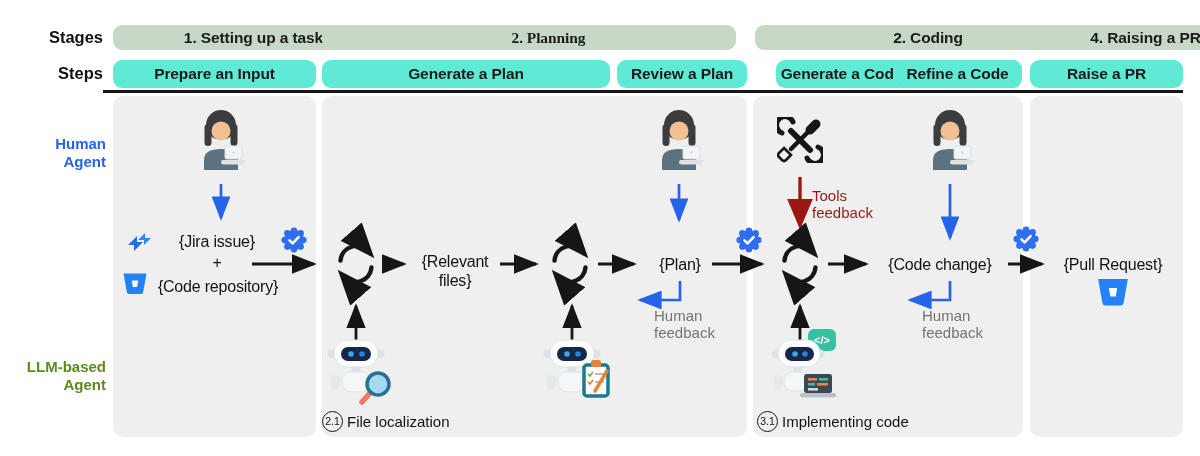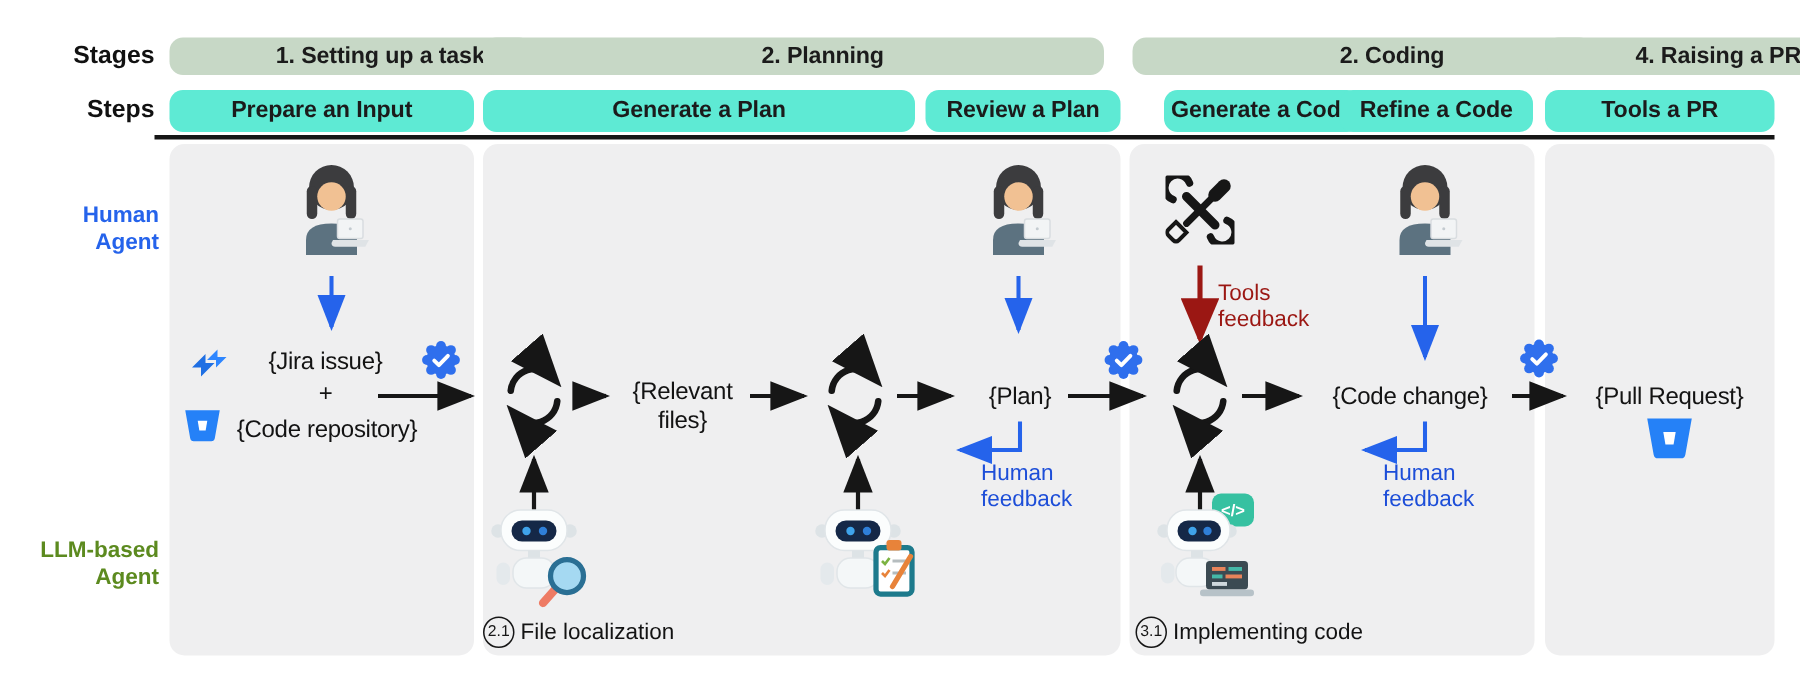--- a/index.html
+++ b/index.html
@@ -13,49 +13,49 @@
         border-radius:9px;font-size:15.5px;font-weight:600;color:#1b1b1b;letter-spacing:-0.1px;}
   .stagepill{background:#c7d8c6;top:25px;height:25px;padding-left:39px;}
   .steppill{background:#5eead4;top:60px;height:28px;}
   .sep{position:absolute;left:103px;top:90px;width:1080px;height:3px;background:#161616;}
   .panel{position:absolute;top:96px;height:341px;background:#efeff0;border-radius:10px;}
   .lane{position:absolute;font-size:15px;font-weight:bold;line-height:18px;text-align:right;}
   .lane.human{color:#2563eb;left:40px;top:135px;width:66px;}
   .lane.llm{color:#5c8a1f;left:20px;top:358px;width:86px;}
   .flowtext{position:absolute;font-size:16px;font-weight:500;color:#131313;text-align:center;line-height:19px;letter-spacing:-0.2px;}
   .feedback{position:absolute;font-size:15px;font-weight:500;line-height:16.5px;}
-  .feedback.blue{color:#1d4ed8;}
+  .feedback.blue{color:#737373;}
   .feedback.red{color:#9b1713;}
   .caption{position:absolute;display:flex;align-items:center;height:22px;}
   .circlednum{display:flex;align-items:center;justify-content:center;width:21px;height:21px;
               border:1.6px solid #161616;border-radius:50%;font-size:10.5px;font-weight:500;
               box-sizing:border-box;background:transparent;flex:none;}
   .caption .cap-label{font-size:15px;font-weight:500;margin-left:4px;white-space:nowrap;color:#131313;}
   svg{display:block;}
   .iconabs{position:absolute;}
 </style>
 </head>
 <body>
 
 <div id="stage">
 
   <div class="abs rowlabel" style="left:0;top:28px;width:103px;">Stages</div>
   <div class="abs rowlabel" style="left:0;top:64px;width:103px;">Steps</div>
 
   <div class="pill stagepill" style="left:113px;width:203px;">1. Setting up a task</div>
-  <div class="pill stagepill" style="left:322px;width:375px;">2. Planning</div>
+  <div class="pill stagepill" style="left:322px;width:375px;font-family:Liberation Serif, serif;">2. Planning</div>
   <div class="pill stagepill" style="left:755px;width:268px;">2. Coding</div>
   <div class="pill stagepill" style="left:1030px;width:153px;">4. Raising a PR</div>
 
   <div class="pill steppill" style="left:113px;width:203px;">Prepare an Input</div>
   <div class="pill steppill" style="left:322px;width:288px;">Generate a Plan</div>
   <div class="pill steppill" style="left:617px;width:130px;">Review a Plan</div>
   <div class="pill steppill" style="left:755px;width:131px;margin-left:21px;">Generate a Code</div>
   <div class="pill steppill" style="left:893px;width:129px;">Refine a Code</div>
-  <div class="pill steppill" style="left:1030px;width:153px;">Tools a PR</div>
+  <div class="pill steppill" style="left:1030px;width:153px;">Raise a PR</div>
 
   <div class="sep"></div>
 
   <div class="lane human">Human Agent</div>
   <div class="lane llm">LLM-based Agent</div>
 
   <div class="panel" style="left:113px;width:203px;"></div>
   <div class="panel" style="left:322px;width:425px;"></div>
   <div class="panel" style="left:753px;width:270px;"></div>
   <div class="panel" style="left:1030px;width:153px;"></div>

